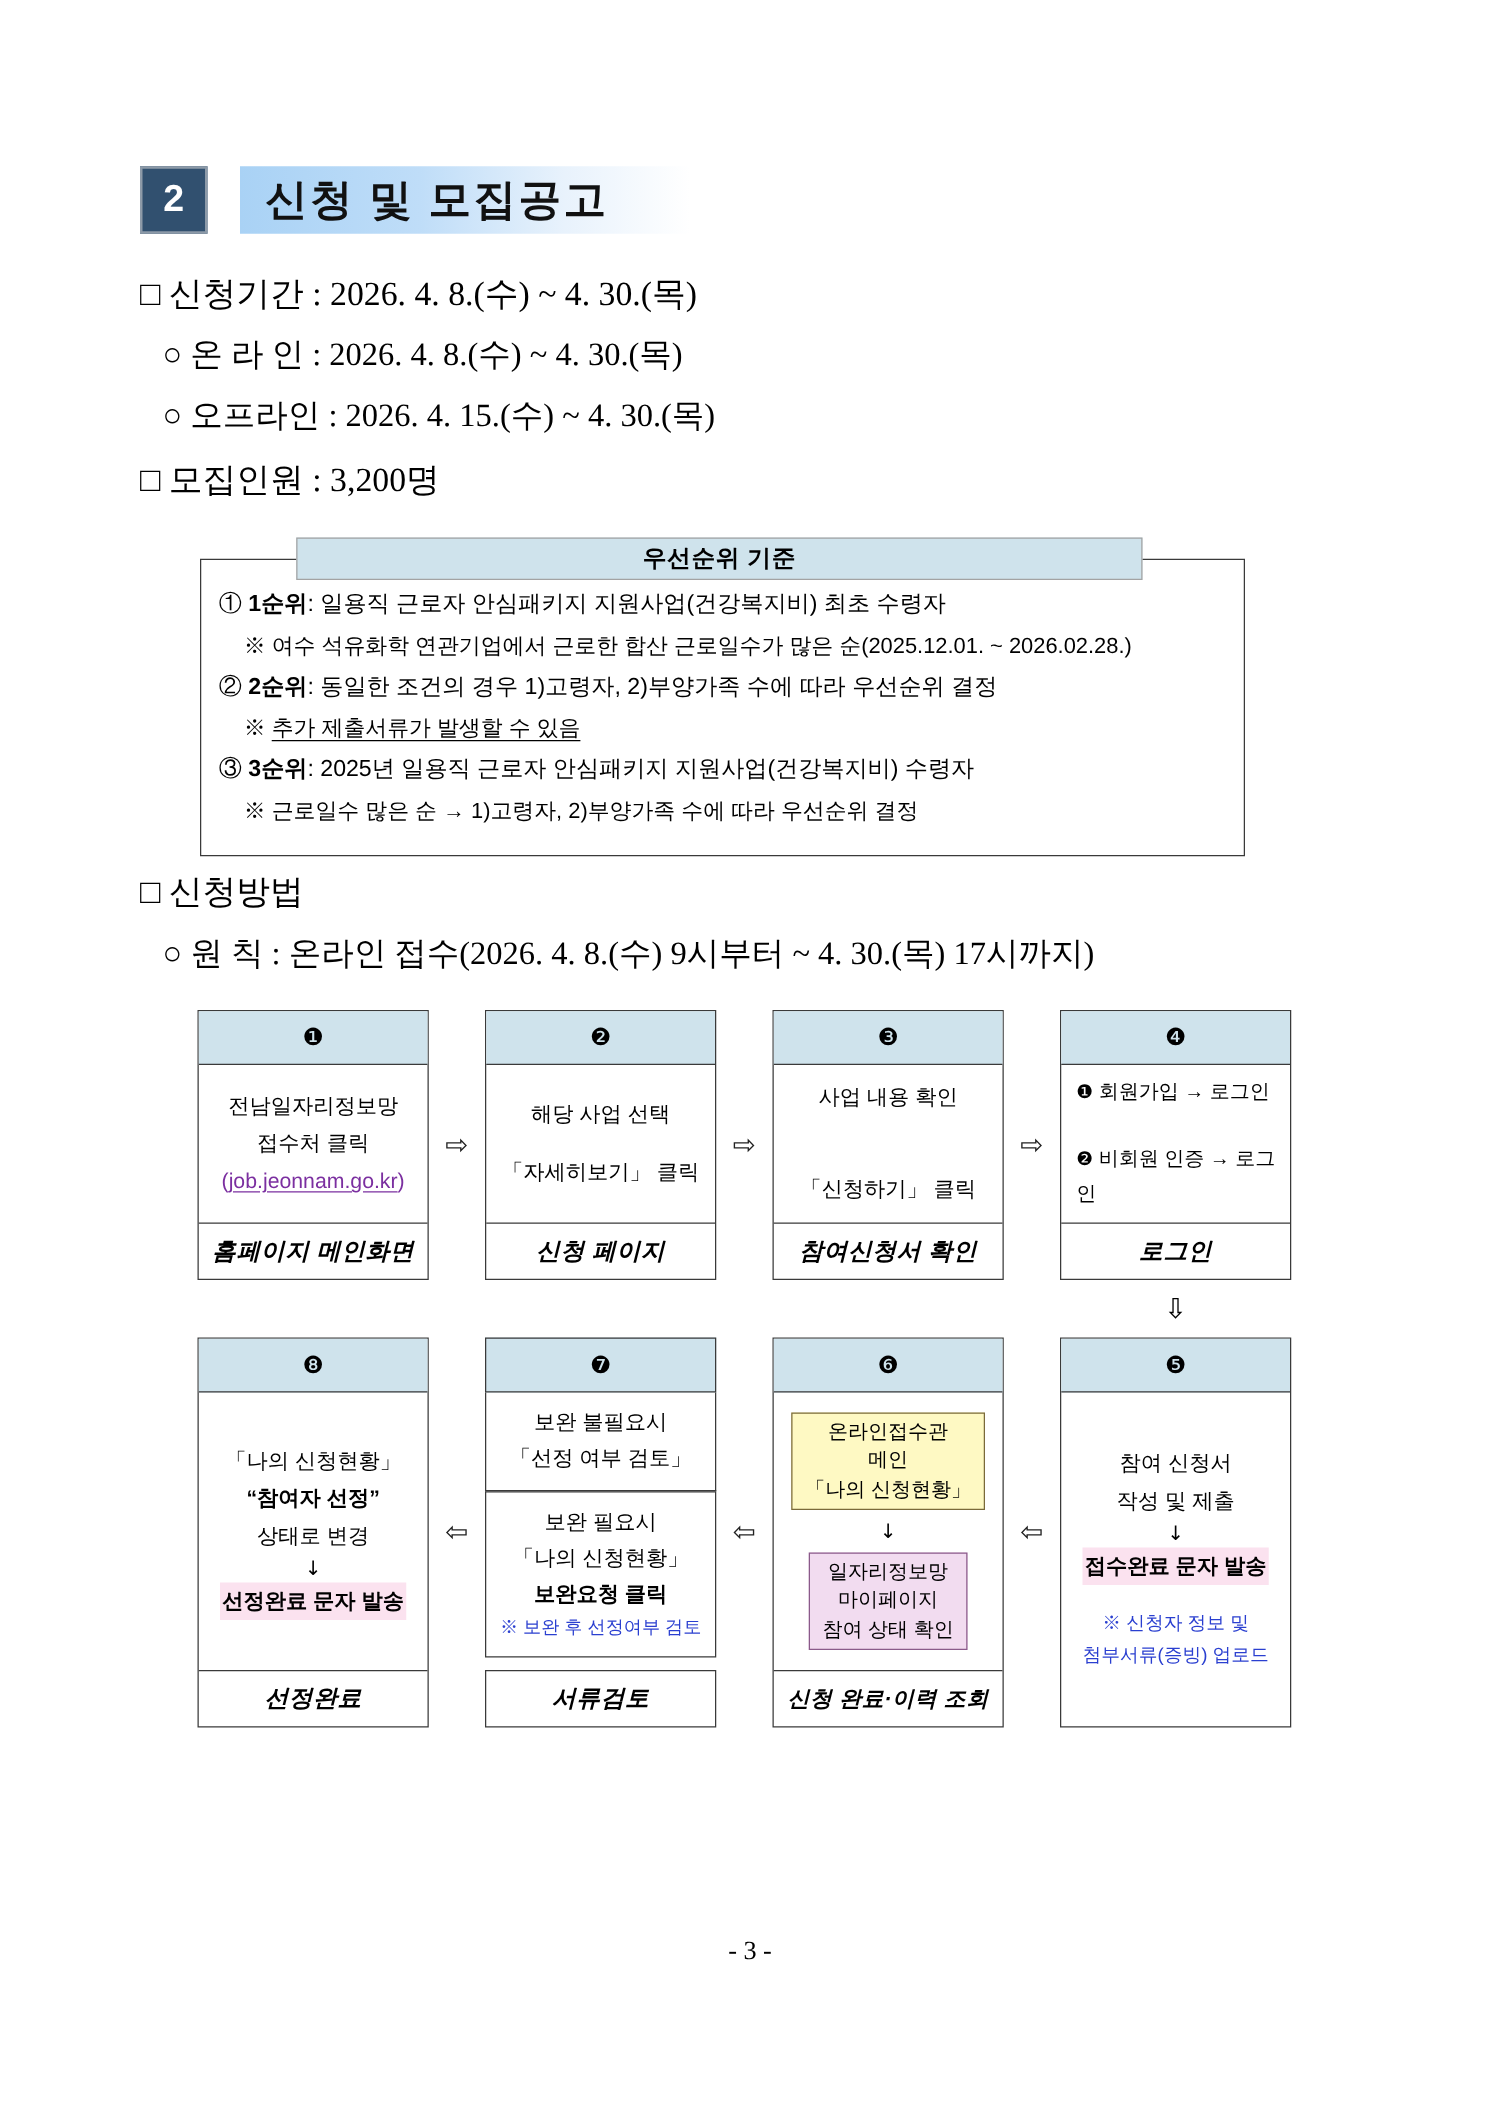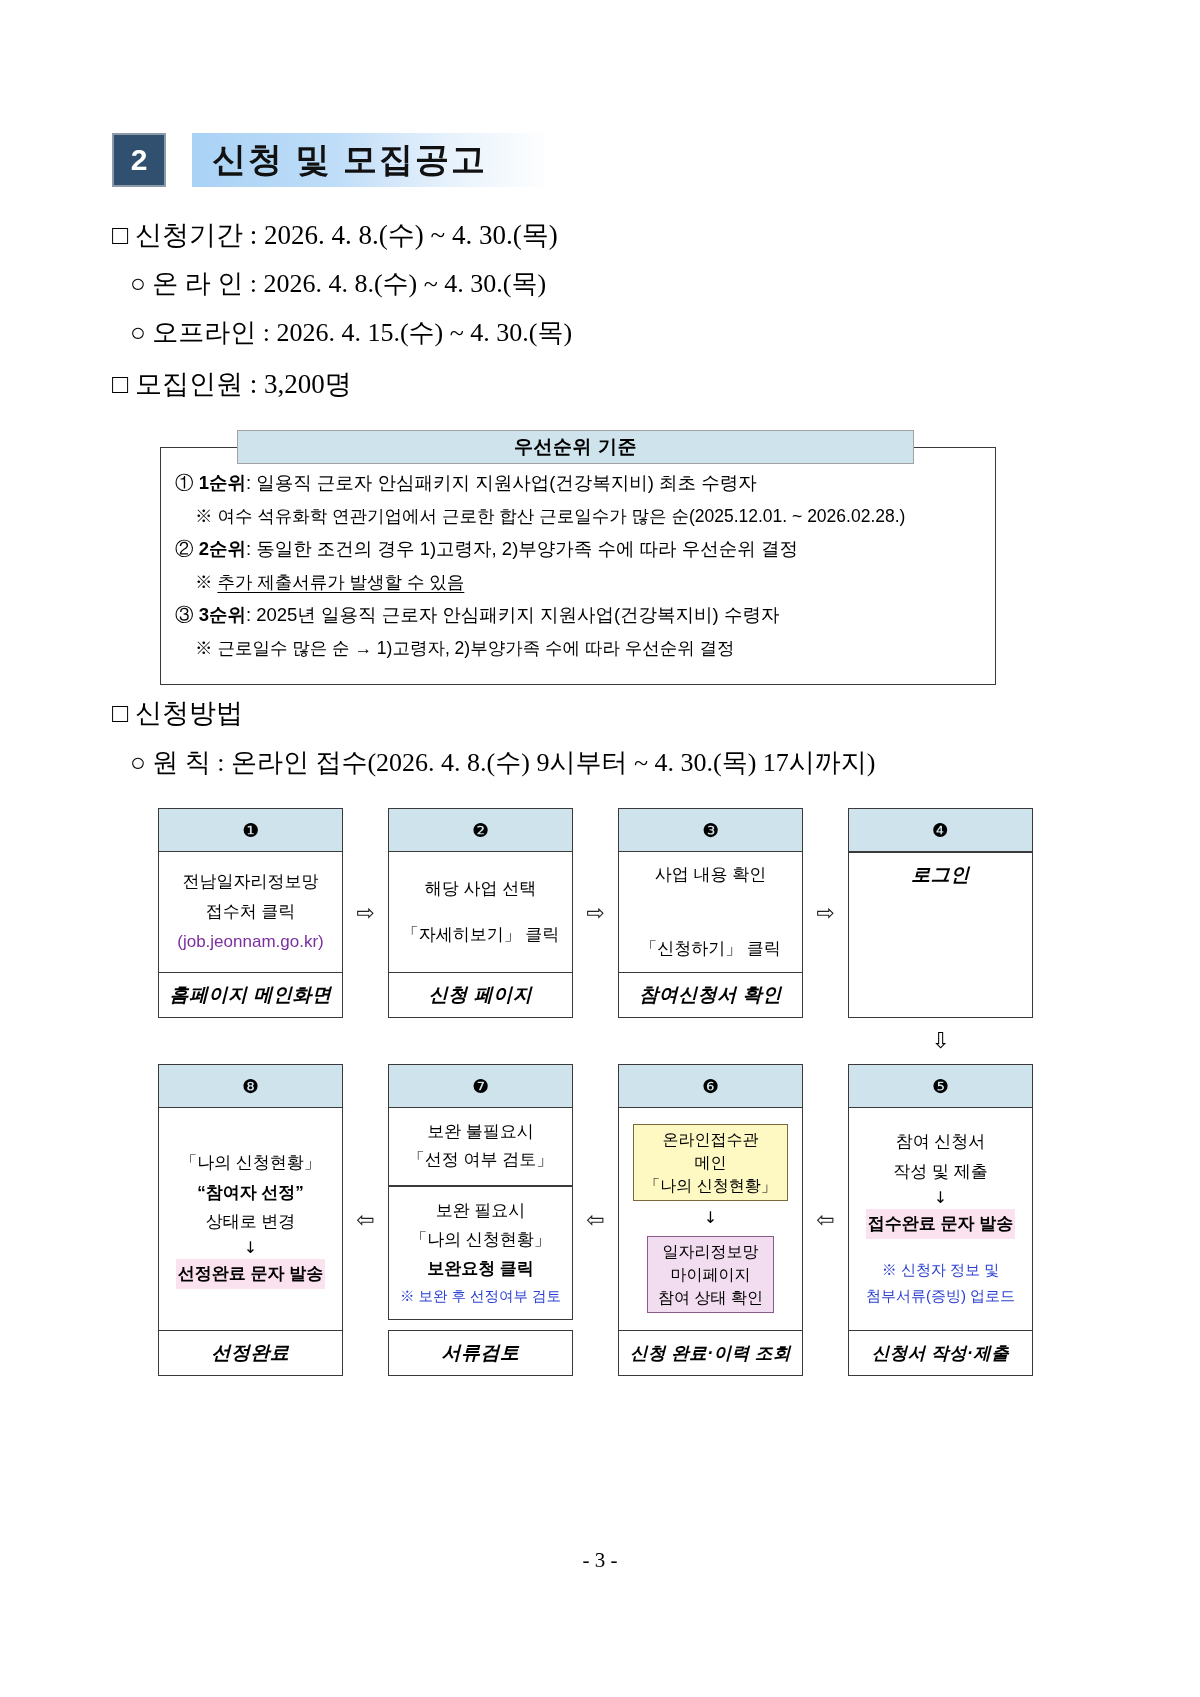--- a/index.html
+++ b/index.html
@@ -191,20 +191,21 @@
     display: flex;
     align-items: center;
     justify-content: center;
     font-family: "DejaVu Sans", sans-serif;
     font-size: 22px;
   }
   .spacer { width: 45px; }
 
   .link {
     color: #7b2fa0;
+    text-decoration: underline;
     text-underline-offset: 3px;
     text-align: center;
   }
   .txt-purple { color: #7b2fa0; }
   .bold { font-weight: bold; }
   .hl-pink { background: #fbe2ef; padding: 0 2px; }
   .txt-blue { color: #2a3fd0; font-weight: normal; }
   .inner-box {
     border: 1px solid #7a6a3a;
     background: #fef9c3;
@@ -349,20 +350,24 @@
           <div style="margin-bottom:44px;">사업 내용 확인</div>
           <div>「신청하기」 클릭</div>
         </div>
         <div class="fbox-foot">참여신청서 확인</div>
       </div>
 
       <div class="arrow-h">⇨</div>
 
       <div class="fbox">
         <div class="fbox-head">❹</div>
+        <div class="fbox-body left-al">
+          <div style="margin-bottom:26px; font-size:16px;"><span class="bullet-num">❶</span> <span>회원가입 → 로그인</span></div>
+          <div style="font-size:16px;"><span class="bullet-num">❷</span> <span>비회원 인증 → 로그인</span></div>
+        </div>
         <div class="fbox-foot">로그인</div>
       </div>
 
     </div>
 
     <div class="flow-row">
       <div class="fbox" style="border:none; background:none;"></div>
       <div class="spacer"></div>
       <div class="fbox" style="border:none; background:none;"></div>
       <div class="spacer"></div>
@@ -429,21 +434,20 @@
       <div class="fbox">
         <div class="fbox-head">❺</div>
         <div class="fbox-body">
           <div>참여 신청서</div>
           <div>작성 및 제출</div>
           <div class="tiny-arrow">↓</div>
           <div class="bold hl-pink">접수완료 문자 발송</div>
           <div class="txt-blue" style="font-size:15px; margin-top:18px;">※ 신청자 정보 및</div>
           <div class="txt-blue" style="font-size:15px;">첨부서류(증빙) 업로드</div>
         </div>
-        <div class="fbox-foot" style="font-size:17.5px;">신청서 작성·제출</div>
       </div>
 
     </div>
 
   </div>
 
   <div class="page-number">- 3 -</div>
 
 </div>
 

